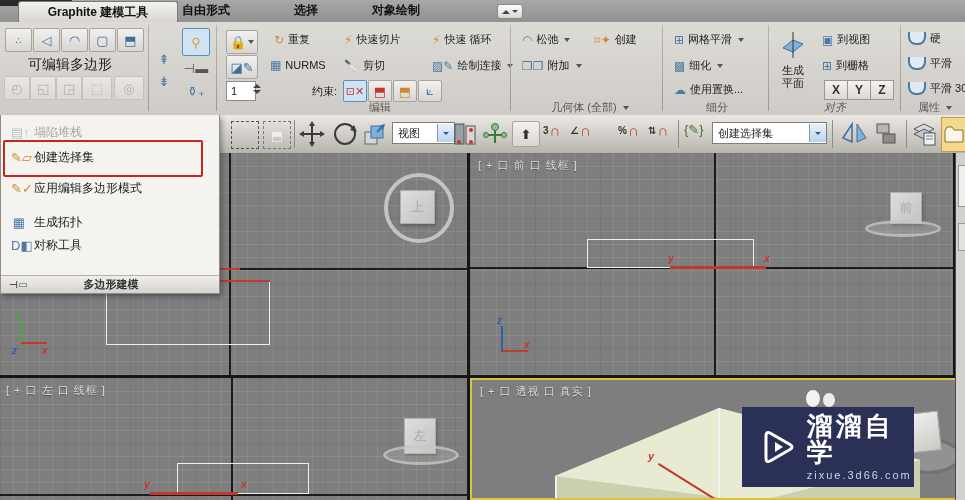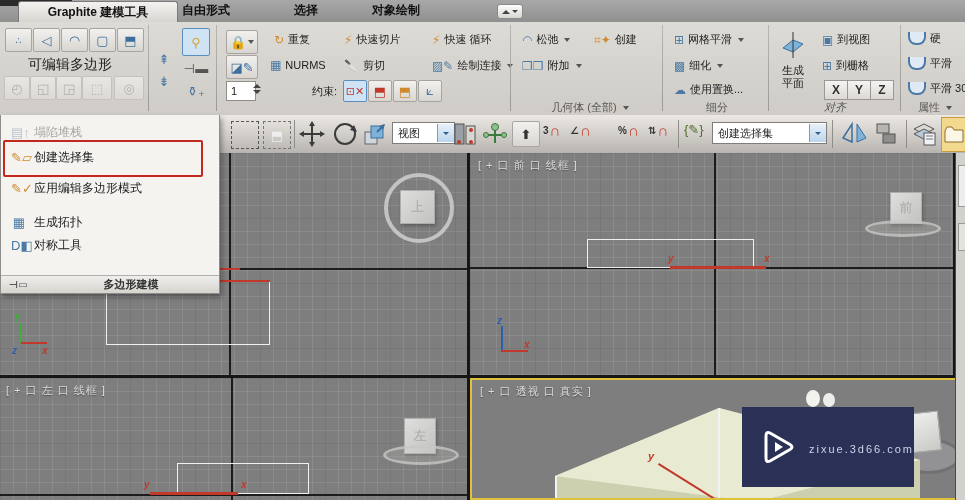--- a/index.html
+++ b/index.html
@@ -179,20 +179,23 @@
     </div>
   <div class="abs rlbl" style="left:432px;top:10px;">
       <span class="rico or">⚡</span>
       <span>快速 循环</span>
     </div>
   <div class="abs rlbl" style="left:432px;top:36px;">
       <span class="rico">▨✎</span>
       <span>绘制连接</span>
       <span class="dda"></span>
     </div>
+  <div class="abs glabel" style="left:280px;top:78px;width:200px;">
+      <span>编辑</span>
+    </div>
 
   <div class="abs rsep" style="left:510px;"></div>
 
   <div class="abs rlbl" style="left:522px;top:10px;">
       <span class="rico">◠</span>
       <span>松弛</span>
       <span class="dda"></span>
     </div>
   <div class="abs rlbl" style="left:594px;top:10px;">
       <span class="rico or">⌗✦</span>
@@ -457,20 +460,21 @@
     <div class="abs wline" style="left:83px;top:96px;width:1.5px;height:26px;"></div>
     <div class="abs axlbl" style="left:176px;top:70px;color:#c0392b;font-size:11px;">y</div>
     <div class="abs rline" style="left:187px;top:83px;width:72px;height:1.5px;transform:rotate(32deg);transform-origin:left top;"></div>
 
     <div class="abs wm" style="left:270px;top:27px;width:172px;height:80px;">
       <svg width="44" height="44" style="margin-left:14px;">
         <path d="M14 8 Q10 6 10 11 L10 33 Q10 38 14 36 L34 24.5 Q38 22 34 19.5 Z" fill="none" stroke="#ffffff" stroke-width="3" stroke-linejoin="round"></path>
         <polygon points="19,17 27,22 19,27" fill="#ffffff"></polygon>
       </svg>
       <div style="margin-left:10px;">
+        <div class="wm-title">溜溜自学</div>
         <div class="wm-url">zixue.3d66.com</div>
       </div>
     </div>
   </div>
 
   <div class="abs" style="left:955px;top:0;width:10px;height:347px;background:#d3d1cd;border-left:1px solid #4a4a4a;">
     <div class="abs" style="left:2px;top:12px;width:6px;height:40px;background:#efeeec;border:1px solid #9a9a97;"></div>
     <div class="abs" style="left:2px;top:70px;width:6px;height:26px;background:#e4e2df;border:1px solid #9a9a97;"></div>
   </div>
 </div>
@@ -492,15 +496,15 @@
   <div class="mitem" style="top:96px;">
     <span class="mico" style="color:#4a7aa5;">▦</span>
     <span>生成拓扑</span>
   </div>
   <div class="mitem" style="top:119px;">
     <span class="mico" style="color:#4a7aa5;">D◧</span>
     <span>对称工具</span>
   </div>
   <div class="mfooter">
     <span style="margin:0 8px;color:#555;font-size:10px;">⊣▭</span>
-    <span style="margin-left:68px;">多边形建模</span>
+    <span style="margin-left:48px;">多边形建模</span>
   </div>
 </div>
 
 </body></html>

